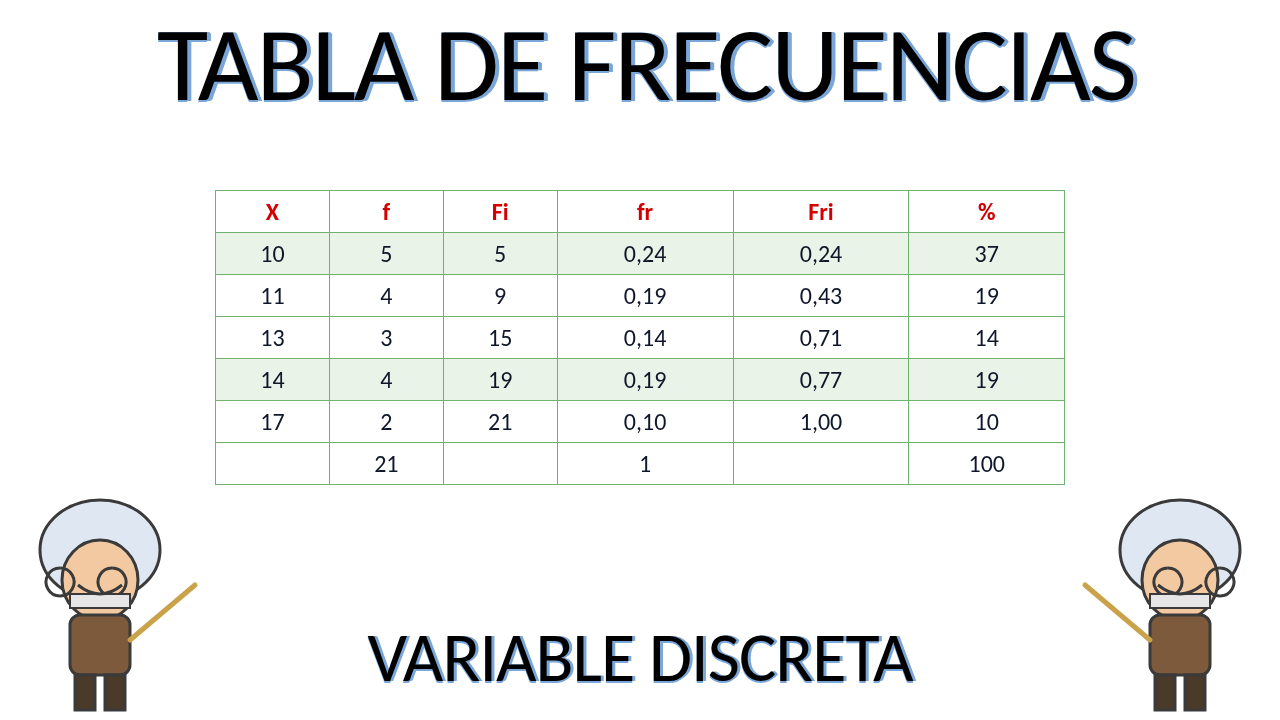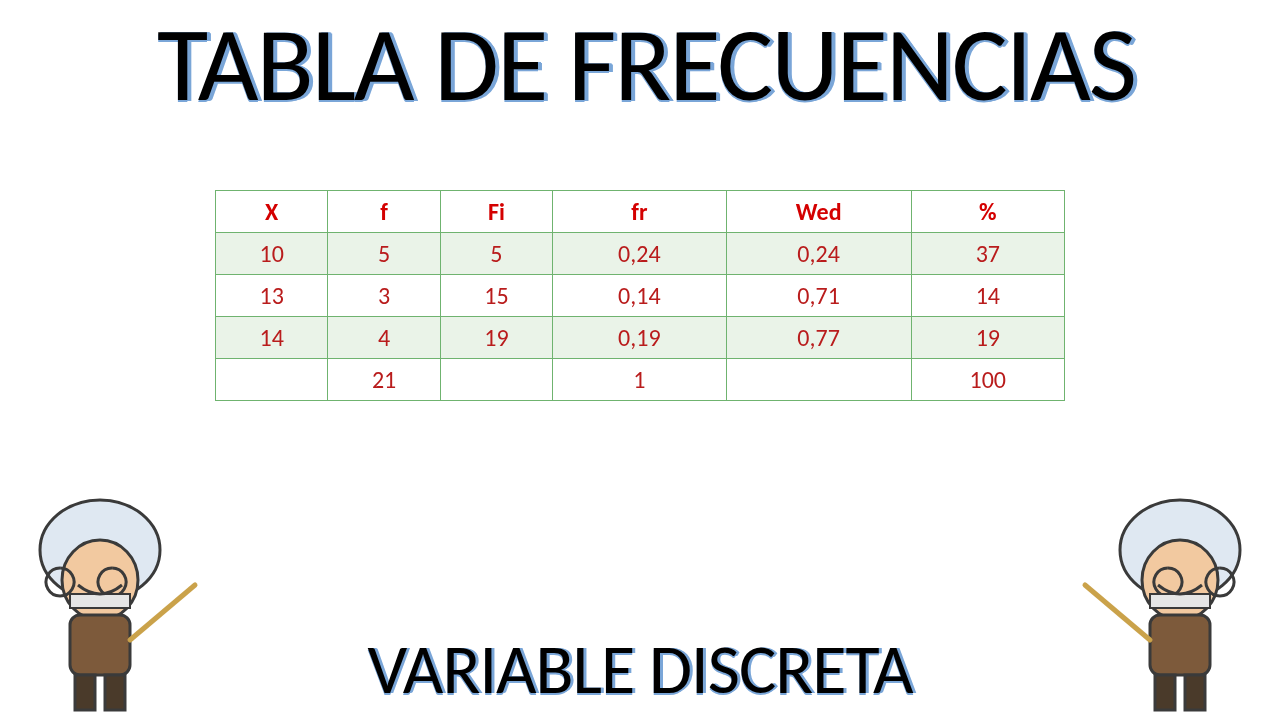--- a/index.html
+++ b/index.html
@@ -22,21 +22,21 @@
     color: #000;
     text-shadow:
        2px 0 0 #7aa6d8,
        3px 0 0 #7aa6d8,
        4px 1px 0 #7aa6d8,
        0 2px 0 #7aa6d8;
     white-space: nowrap;
   }
   .subtitle {
     position: absolute;
-    bottom: 8px;
+    bottom: 20px;
     left: 0; right: 0;
     text-align: center;
     font-size: 70px;
     font-weight: 400;
     letter-spacing: -1px;
     color: #000;
     text-shadow:
        2px 0 0 #7aa6d8,
        3px 0 0 #7aa6d8,
        0 2px 0 #7aa6d8;
@@ -51,21 +51,21 @@
   table.freq {
     border-collapse: collapse;
     width: 100%;
     font-size: 24px;
   }
   table.freq th, table.freq td {
     border: 1px solid #6fb36f;
     text-align: center;
     padding: 6px 4px;
     font-weight: 400;
-    color: #b91c1c;
+    color: #0f172a;
     background: #fff;
   }
   table.freq th {
     color: #d40000;
     font-weight: 700;
     background: #fff;
   }
   table.freq tr.stripe td {
     background: #eaf3e8;
   }
@@ -88,48 +88,64 @@
 <div class="title">TABLA DE FRECUENCIAS</div>
 
 <div class="table-wrap">
   <table class="freq">
     <thead>
       <tr>
         <th>X</th>
         <th>f</th>
         <th>Fi</th>
         <th>fr</th>
-        <th>Wed</th>
+        <th>Fri</th>
         <th>%</th>
       </tr>
     </thead>
     <tbody id="freq-body">
         <tr class="stripe">
           <td>10</td>
           <td>5</td>
           <td>5</td>
           <td>0,24</td>
           <td>0,24</td>
           <td>37</td>
+        </tr>
+        <tr>
+          <td>11</td>
+          <td>4</td>
+          <td>9</td>
+          <td>0,19</td>
+          <td>0,43</td>
+          <td>19</td>
         </tr>
         <tr>
           <td>13</td>
           <td>3</td>
           <td>15</td>
           <td>0,14</td>
           <td>0,71</td>
           <td>14</td>
         </tr>
         <tr class="stripe">
           <td>14</td>
           <td>4</td>
           <td>19</td>
           <td>0,19</td>
           <td>0,77</td>
           <td>19</td>
+        </tr>
+        <tr>
+          <td>17</td>
+          <td>2</td>
+          <td>21</td>
+          <td>0,10</td>
+          <td>1,00</td>
+          <td>10</td>
         </tr>
         <tr class="total">
           <td></td>
           <td>21</td>
           <td></td>
           <td>1</td>
           <td></td>
           <td>100</td>
         </tr>
       </tbody>

